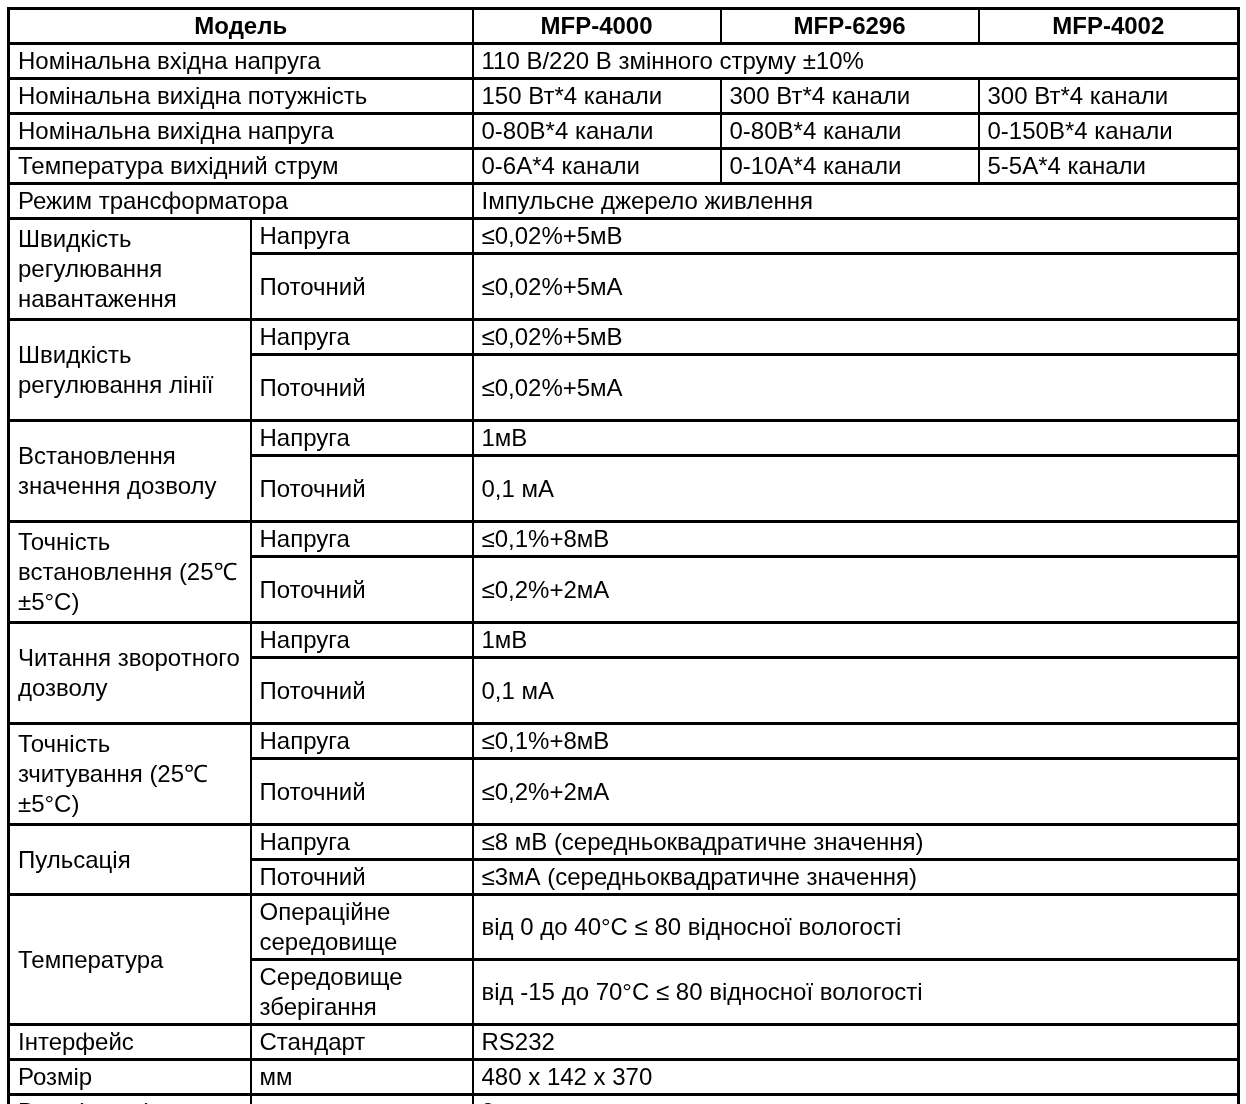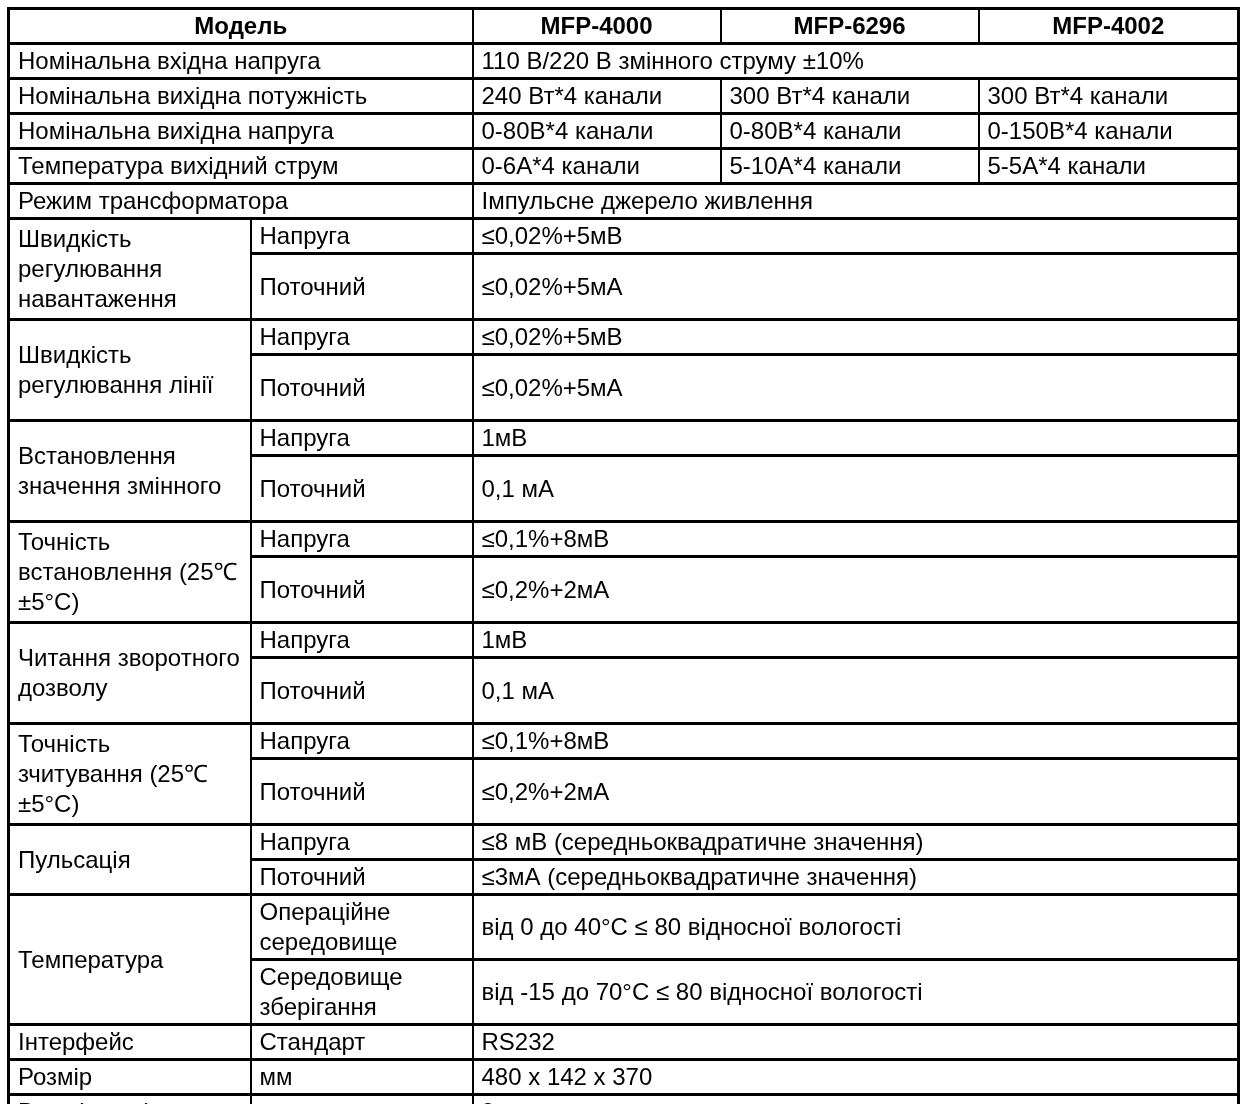--- a/index.html
+++ b/index.html
@@ -65,36 +65,36 @@
       <th>MFP-4002</th>
     </tr>
 
     <tr class="h34">
       <td colspan="2">Номінальна вхідна напруга</td>
       <td colspan="3">110 В/220 В змінного струму ±10%</td>
     </tr>
 
     <tr class="h34">
       <td colspan="2">Номінальна вихідна потужність</td>
-      <td>240 Вт*4 канали</td>
+      <td>150 Вт*4 канали</td>
       <td>300 Вт*4 канали</td>
       <td>300 Вт*4 канали</td>
     </tr>
 
     <tr class="h34">
       <td colspan="2">Номінальна вихідна напруга</td>
       <td>0-80В*4 канали</td>
       <td>0-80В*4 канали</td>
       <td>0-150В*4 канали</td>
     </tr>
 
     <tr class="h34">
       <td colspan="2">Температура вихідний струм</td>
       <td>0-6А*4 канали</td>
-      <td>5-10А*4 канали</td>
+      <td>0-10А*4 канали</td>
       <td>5-5А*4 канали</td>
     </tr>
 
     <tr class="h34">
       <td colspan="2">Режим трансформатора</td>
       <td colspan="3">Імпульсне джерело живлення</td>
     </tr>
 
     <tr class="h34">
       <td rowspan="2">Швидкість регулювання навантаження</td>
@@ -110,21 +110,21 @@
       <td rowspan="2">Швидкість регулювання лінії</td>
       <td>Напруга</td>
       <td colspan="3">≤0,02%+5мВ</td>
     </tr>
     <tr class="h66">
       <td>Поточний</td>
       <td colspan="3">≤0,02%+5мА</td>
     </tr>
 
     <tr class="h34">
-      <td rowspan="2">Встановлення значення змінного</td>
+      <td rowspan="2">Встановлення значення дозволу</td>
       <td>Напруга</td>
       <td colspan="3">1мВ</td>
     </tr>
     <tr class="h66">
       <td>Поточний</td>
       <td colspan="3">0,1 мА</td>
     </tr>
 
     <tr class="h34">
       <td rowspan="2">Точність встановлення (25℃±5°C)</td>

